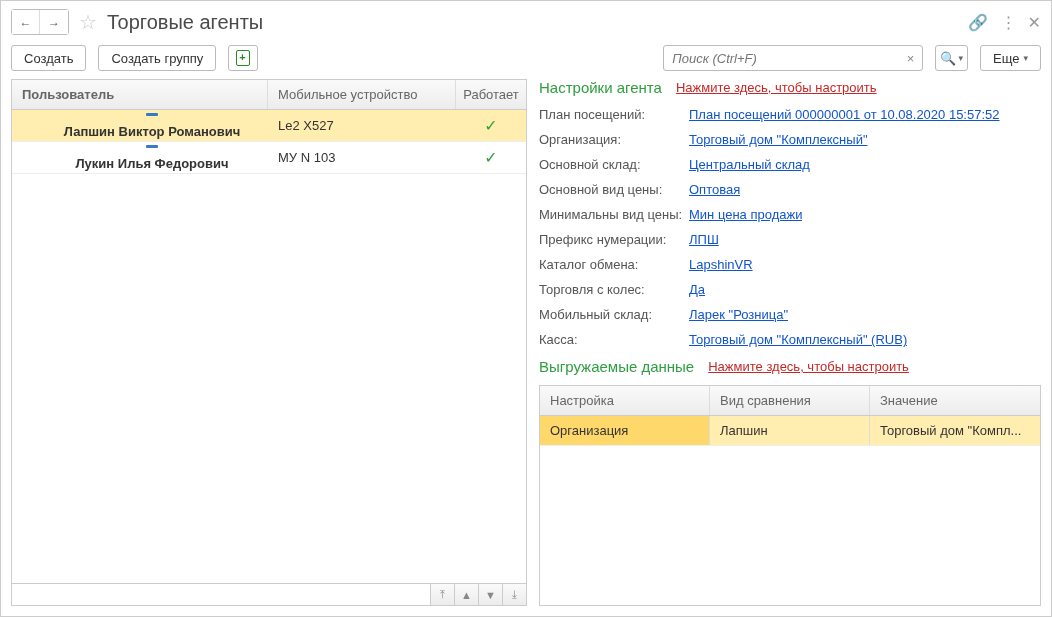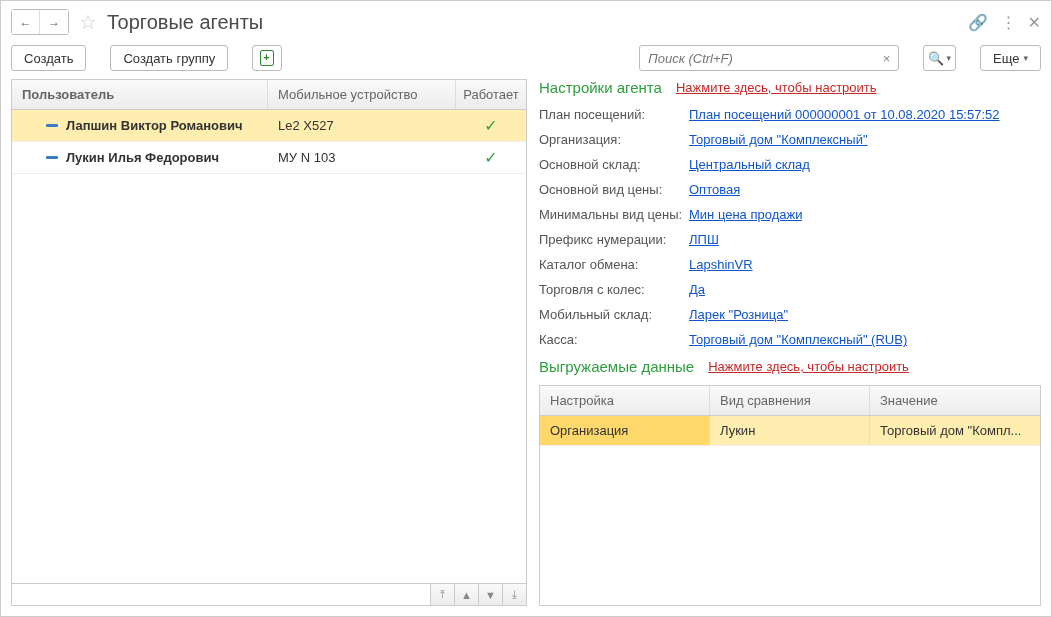--- a/index.html
+++ b/index.html
@@ -50,21 +50,21 @@
     display: flex;
     gap: 12px;
     align-items: center;
     color: #999;
   }
   .title-right span { cursor: pointer; font-size: 16px; }
   .kebab { letter-spacing: -1px; }
   .toolbar {
     display: flex;
     align-items: center;
-    gap: 24px;
+    gap: 12px;
     margin-bottom: 8px;
   }
   .btn {
     border: 1px solid #bbb;
     border-radius: 3px;
     background: #fff;
     height: 26px;
     padding: 0 12px;
     display: flex;
     align-items: center;
@@ -145,21 +145,21 @@
   .grid-header .col { border-right: 1px solid #ddd; }
   .grid-header .col:last-child { border-right: none; }
   .grid-body { flex: 1; overflow: auto; }
   .row {
     display: flex;
     height: 32px;
     align-items: center;
     border-bottom: 1px solid #eee;
   }
   .row.selected { background: #ffeeb0; }
-  .row .col-user { display:flex; gap:8px; align-items:center; padding-left: 34px;}
+  .row .col-user { display:flex; gap:8px; align-items:center; padding-left: 34px; flex-direction: column;}
   .minus-icon {
     width: 12px; height: 3px; background: #3a7ac5; border-radius: 1px;
   }
   .check { color: #2e9e3f; font-size: 16px; }
   .col-works { display:flex; justify-content:center;}
   .grid-footer {
     display:flex;
     justify-content:flex-end;
     border-top:1px solid #ccc;
     height: 22px;
@@ -376,20 +376,20 @@
         <span class="config-link">Нажмите здесь, чтобы настроить</span>
       </div>
       <div class="mini-grid">
         <div class="mini-head">
           <div class="mc mc1">Настройка</div>
           <div class="mc mc2">Вид сравнения</div>
           <div class="mc mc3">Значение</div>
         </div>
         <div class="mini-row">
           <div class="mc mc1">Организация</div>
-          <div class="mc mc2">Лукин</div>
+          <div class="mc mc2">Лапшин</div>
           <div class="mc mc3">Торговый дом "Компл...</div>
         </div>
       </div>
     </div>
 
   </div>
 </div>
 
 </body></html>

